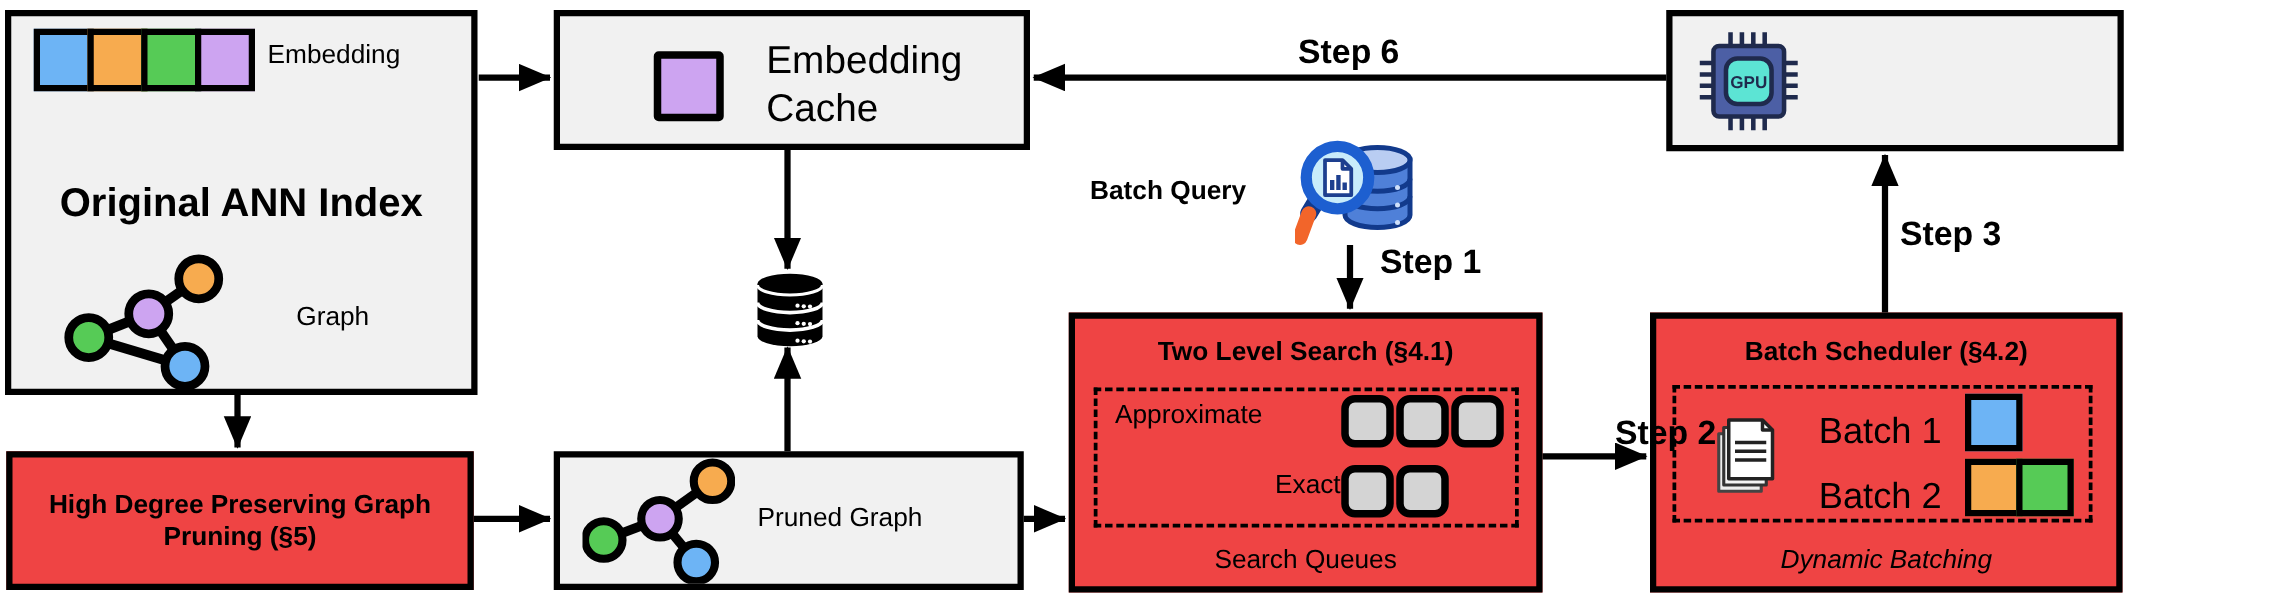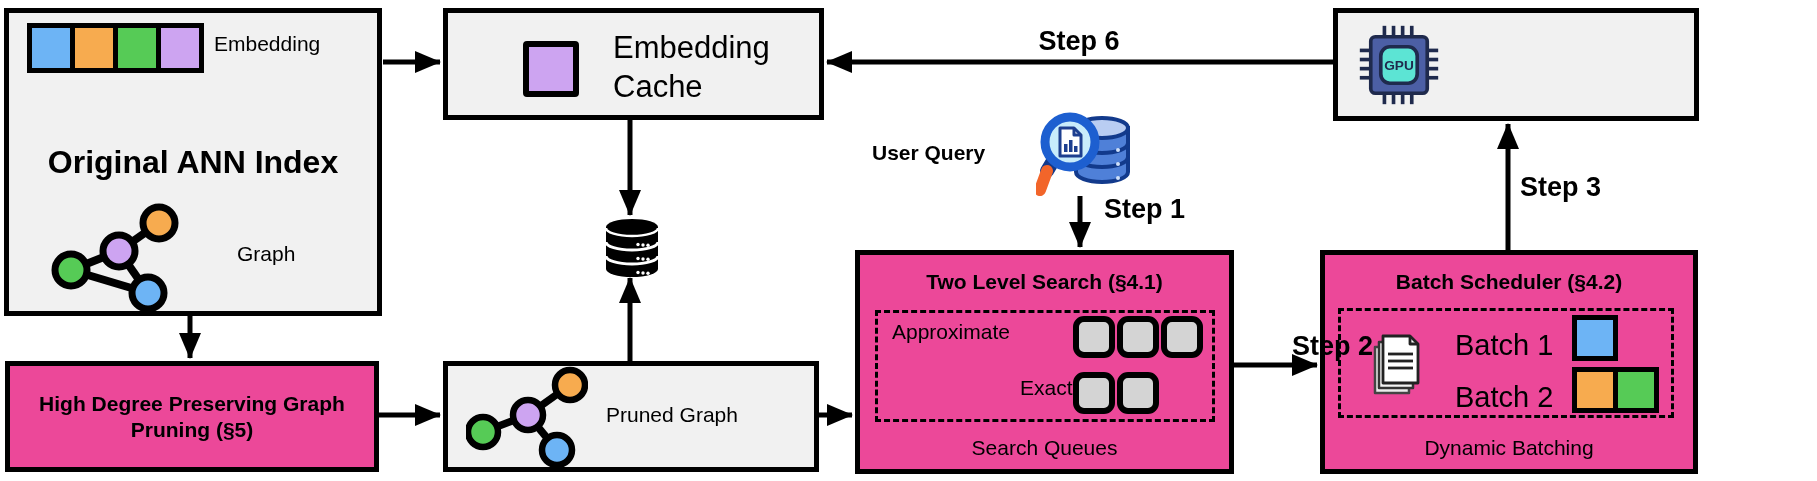--- a/index.html
+++ b/index.html
@@ -2,21 +2,21 @@
 <html><head>
 <meta charset="utf-8">
 <style>
   html,body{margin:0;padding:0;background:#fff;}
   #canvas{
     position:relative;width:1817px;height:481px;background:#ffffff;overflow:hidden;
     font-family:"Liberation Sans", sans-serif;color:#000;
   }
   .box{position:absolute;border:5px solid #000;box-sizing:border-box;}
   .light{background:#f1f1f1;}
-  .gray{background:#ec4899;}
+  .gray{background:#ef4444;}
   .abs{position:absolute;}
   .t30{font-size:21px;line-height:1.2;}
   .t28{font-size:28px;line-height:1.2;}
   .bold{font-weight:bold;}
   .center{text-align:center;left:0;right:0;}
   .steplabel{position:absolute;font-size:27px;font-weight:bold;white-space:nowrap;}
   
   .strip{position:absolute;display:flex;}
   .strip .cell{width:38px;height:40px;border:5px solid #000;}
   .strip .cell + .cell{margin-left:-5px;}
@@ -106,21 +106,21 @@
         <circle cx="44" cy="27.2" r="1.7"></circle>
       <circle cx="34" cy="40.5" r="1.7"></circle>
         <circle cx="39" cy="41" r="1.7"></circle>
         <circle cx="44" cy="41.2" r="1.7"></circle>
       <circle cx="34" cy="54.5" r="1.7"></circle>
         <circle cx="39" cy="55" r="1.7"></circle>
         <circle cx="44" cy="55.2" r="1.7"></circle>
     </g>
   </svg>
 
-  <div class="abs t30 bold" style="left:872px;top:140px;">User Query</div>
+  <div class="abs t30 bold" style="left:872px;top:140px;">Batch Query</div>
   <svg class="abs" style="left:1036px;top:110px;" width="96" height="94" viewBox="0 0 96 94">
     <path d="M40,18 L40,62 A26,10 0 0 0 92,62 L92,18 Z" fill="#4f80d8" stroke="#123a8c" stroke-width="4"></path>
     <ellipse cx="66" cy="18" rx="26" ry="10" fill="#b9cdf2" stroke="#123a8c" stroke-width="4"></ellipse>
     <path d="M40,33 A26,10 0 0 0 92,33" fill="none" stroke="#123a8c" stroke-width="4"></path>
     <path d="M40,47 A26,10 0 0 0 92,47" fill="none" stroke="#123a8c" stroke-width="4"></path>
     <circle cx="82" cy="40" r="2" fill="#cfe0fa"></circle>
       <circle cx="82" cy="54" r="2" fill="#cfe0fa"></circle>
     <circle cx="82" cy="68" r="2" fill="#cfe0fa"></circle>
     <line x1="17" y1="51" x2="11" y2="61" stroke="#123a8c" stroke-width="14" stroke-linecap="round"></line>
     <line x1="11" y1="61" x2="4" y2="80" stroke="#f2652a" stroke-width="12" stroke-linecap="round"></line>
@@ -163,21 +163,21 @@
     </svg>
     <div class="abs t28" style="left:130px;top:73px;font-size:29px;">Batch 1</div>
     <div class="batch-row" style="left:247px;top:60px;">
       <div class="batch-sq" style="background: rgb(109, 180, 245);"></div>
     </div>
     <div class="abs t28" style="left:130px;top:125px;font-size:29px;">Batch 2</div>
     <div class="batch-row" style="left:247px;top:112px;">
       <div class="batch-sq" style="background: rgb(247, 171, 79);"></div>
       <div class="batch-sq" style="background: rgb(86, 203, 86);"></div>
     </div>
-    <div class="abs t30 center" style="bottom:9px;">Dynamic Batching</div>
+    <div class="abs t30 center" style="bottom:9px;font-style:italic;">Dynamic Batching</div>
   </div>
 
   <div class="box gray" style="left:5px;top:361px;width:374px;height:111px;display:flex;align-items:center;justify-content:center;">
     <div class="t30 bold" style="text-align:center;width:350px;">High Degree Preserving Graph Pruning (§5)</div>
   </div>
 
   <div class="box light" style="left:443px;top:361px;width:376px;height:111px;">
     <svg class="abs" style="left:18px;top:0px;" width="122" height="101" viewBox="0 0 122 101">
       <g stroke="#000" stroke-width="7.5">
         <line x1="17" y1="66" x2="62" y2="49"></line>

